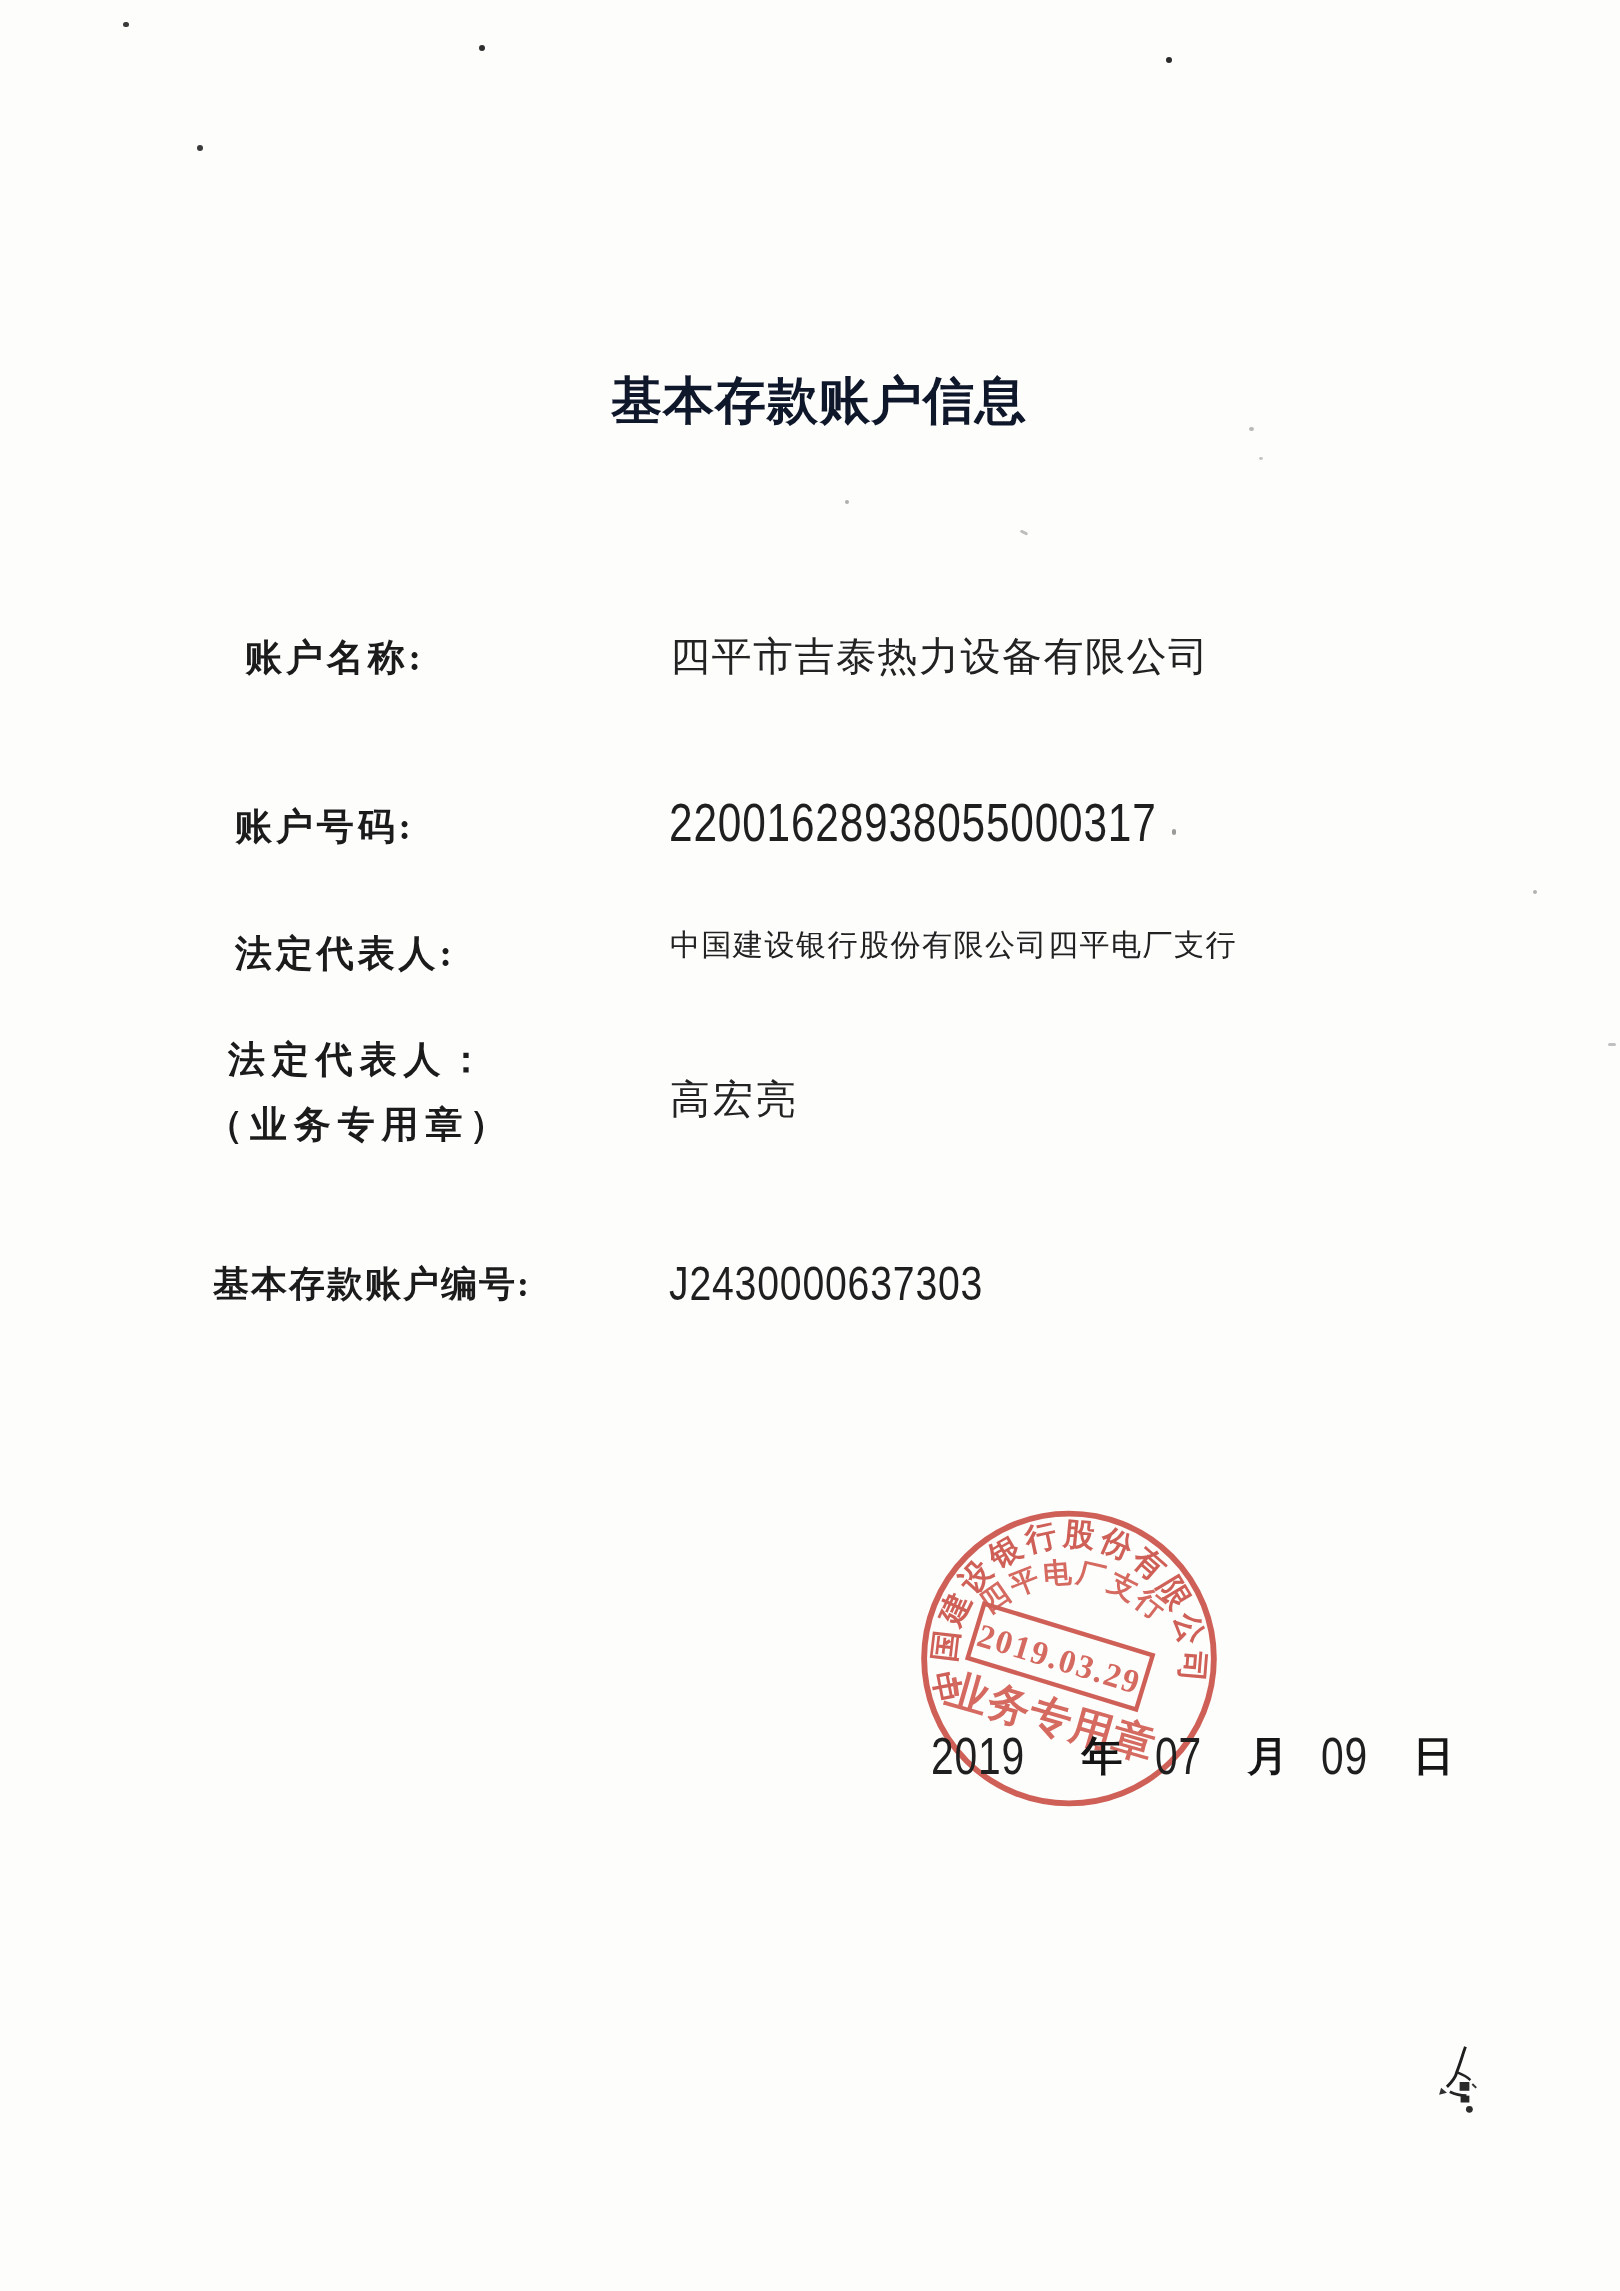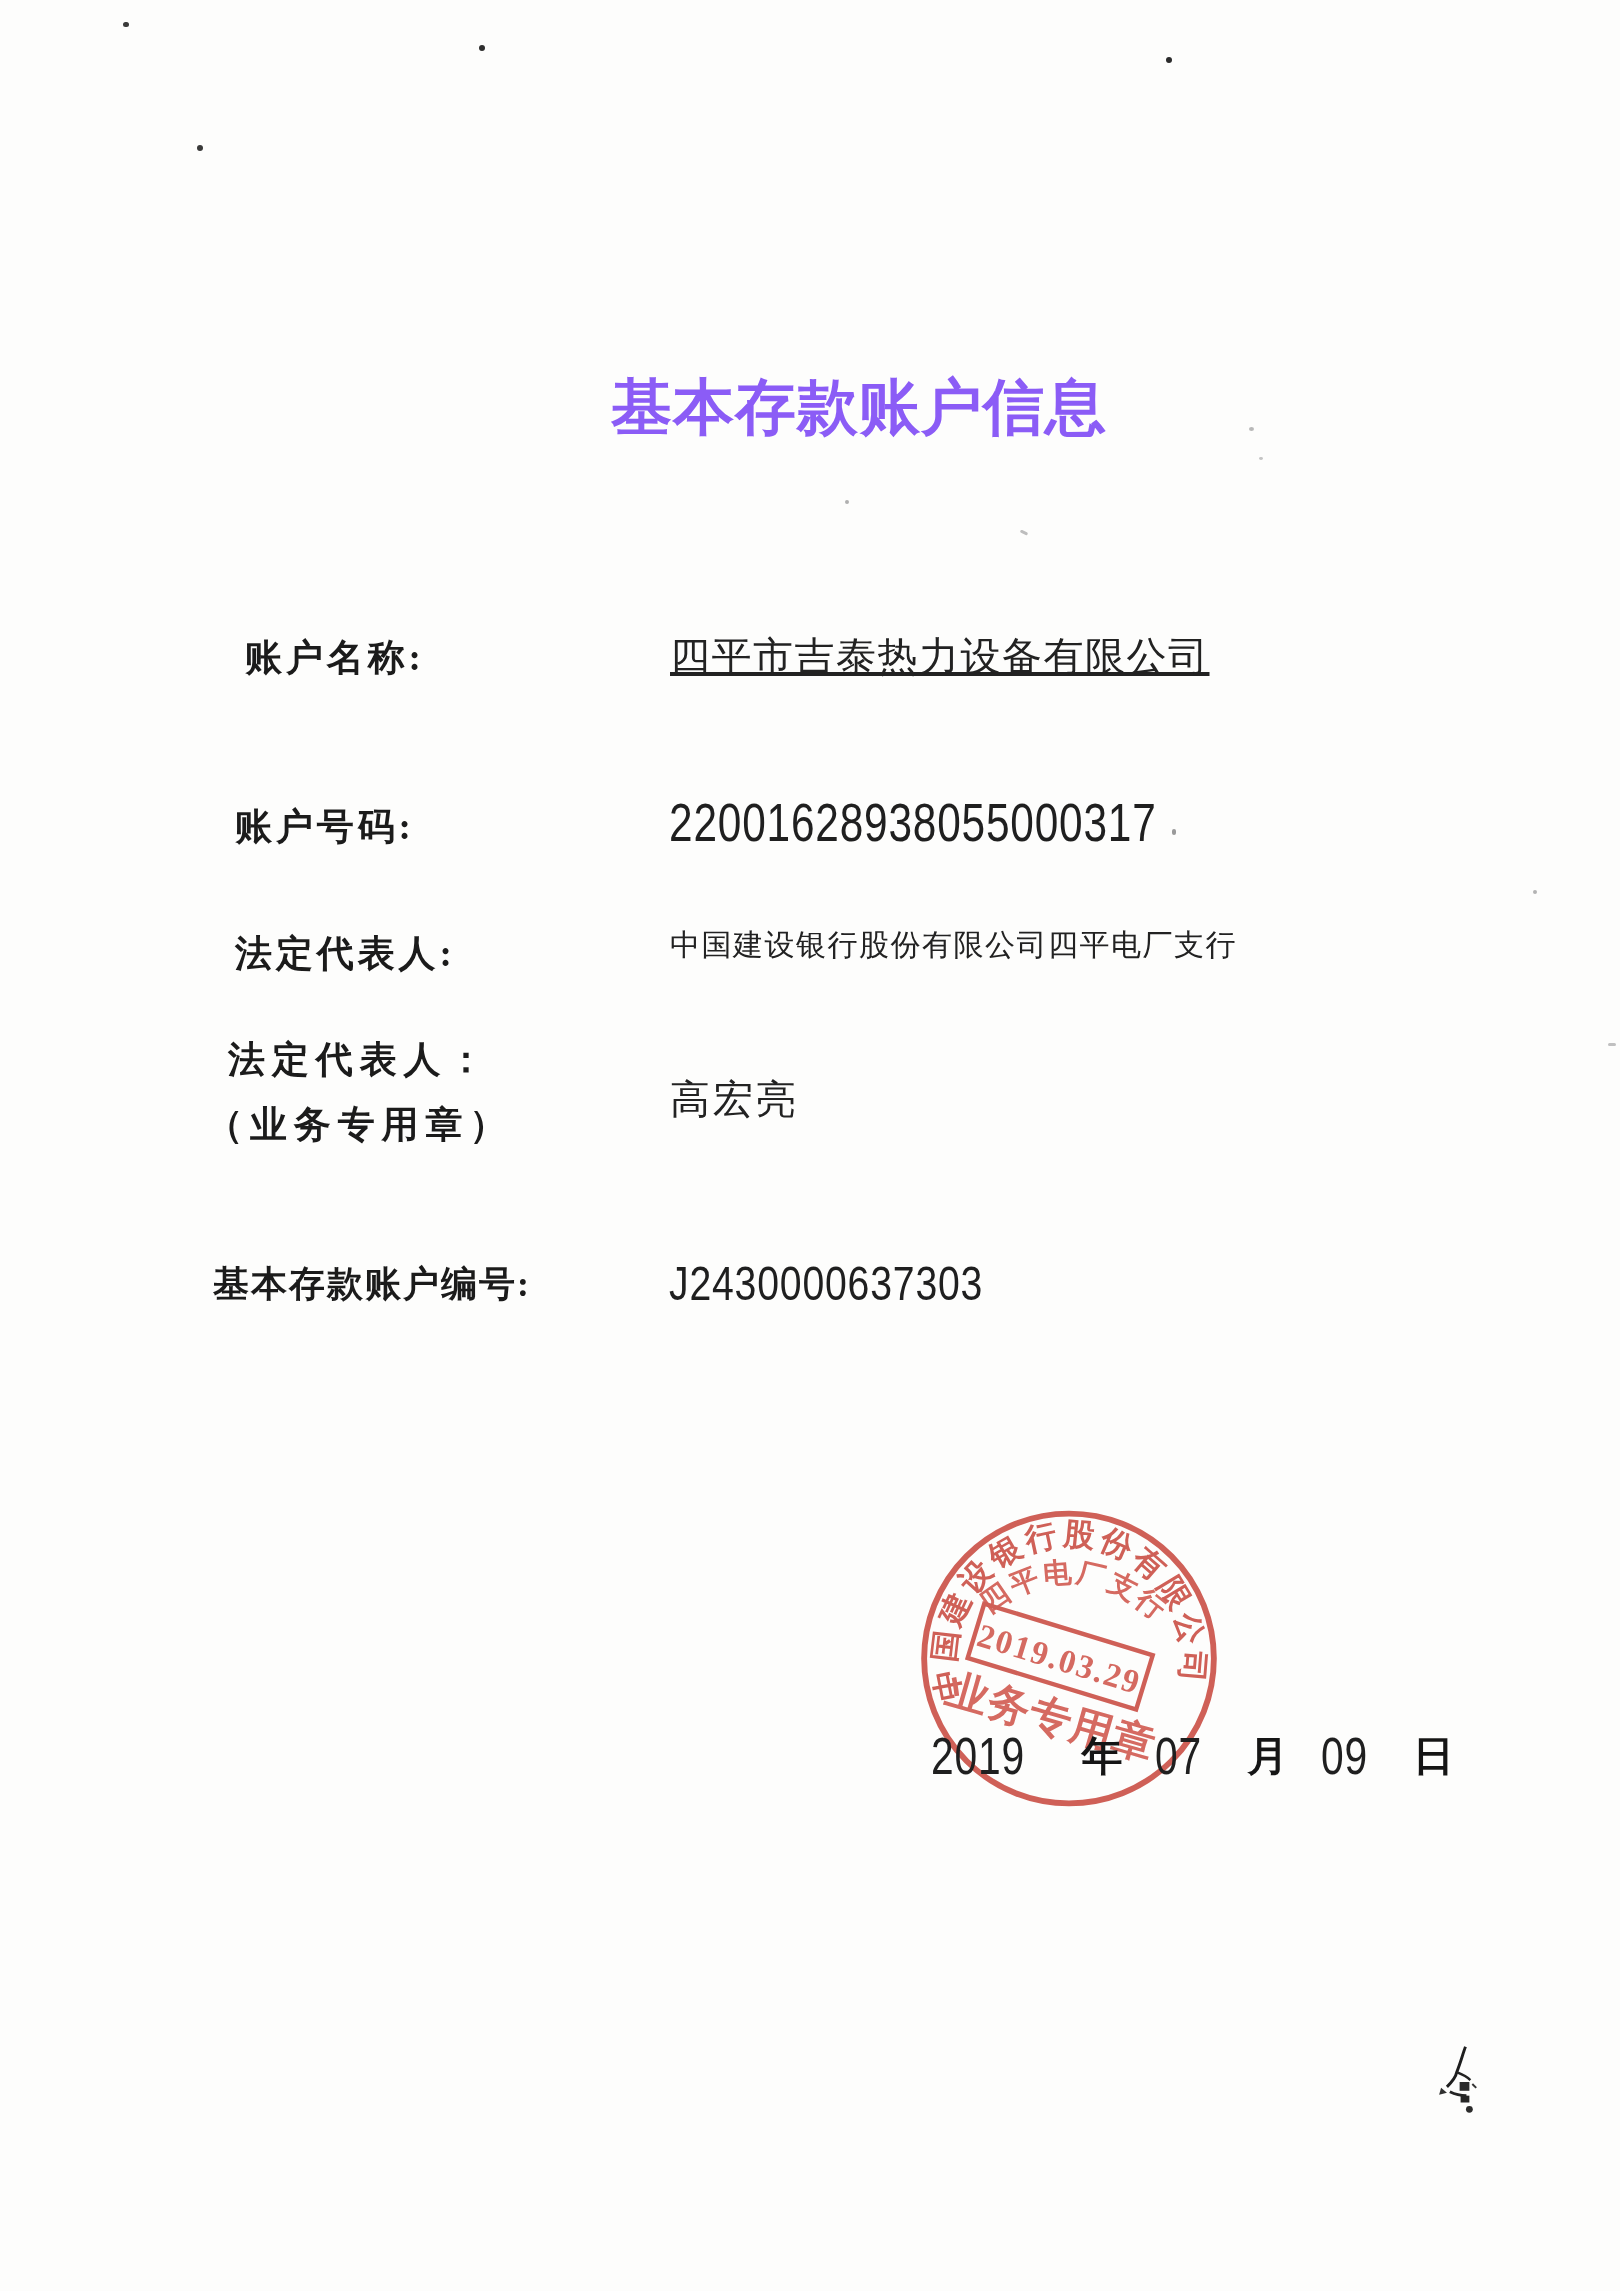--- a/index.html
+++ b/index.html
@@ -7,22 +7,22 @@
     position:relative;
     width:1620px;height:2292px;
     margin:0 auto;
     background:#fdfdfc;
     overflow:hidden;
     font-family:"Liberation Serif","DejaVu Serif",serif;
     color:#1c1c1c;
   }
   .abs{position:absolute;white-space:nowrap;}
   .title{
-    font-size:61px;font-weight:bold;letter-spacing:1px;
-    color:#8b5cf6;
+    font-size:51px;font-weight:bold;letter-spacing:1px;
+    color:#0f172a;
   }
   .label{
     font-size:37px;font-weight:bold;letter-spacing:3.9px;color:#1b1b1b;
   }
   .label-wide{letter-spacing:6.9px;}
   .value{
     font-size:40px;letter-spacing:1.5px;color:#222;
   }
   .num{
     font-family:"Liberation Sans","DejaVu Sans",sans-serif;
@@ -47,21 +47,21 @@
 </style>
 </head>
 <body>
 
 <div class="page">
 
   <div class="abs title" style="left:611px;top:367px;">基本存款账户信息</div>
 
   <div>
     <span class="abs label" style="left:245px;top:633px;">账户名称:</span>
-    <span class="abs value" style="left:670px;top:629px;text-decoration:underline;">四平市吉泰热力设备有限公司</span>
+    <span class="abs value" style="left:670px;top:629px;">四平市吉泰热力设备有限公司</span>
   </div>
 
   <div>
     <span class="abs label" style="left:235px;top:802px;text-align:right;">账户号码:</span>
     <span class="abs num num-lg" style="left:669px;top:792px;">22001628938055000317</span>
   </div>
 
   <div>
     <span class="abs label" style="left:235px;top:929px;">法定代表人:</span>
     <span class="abs value" style="left:670px;top:925px;font-size:30px;">中国建设银行股份有限公司四平电厂支行</span>

